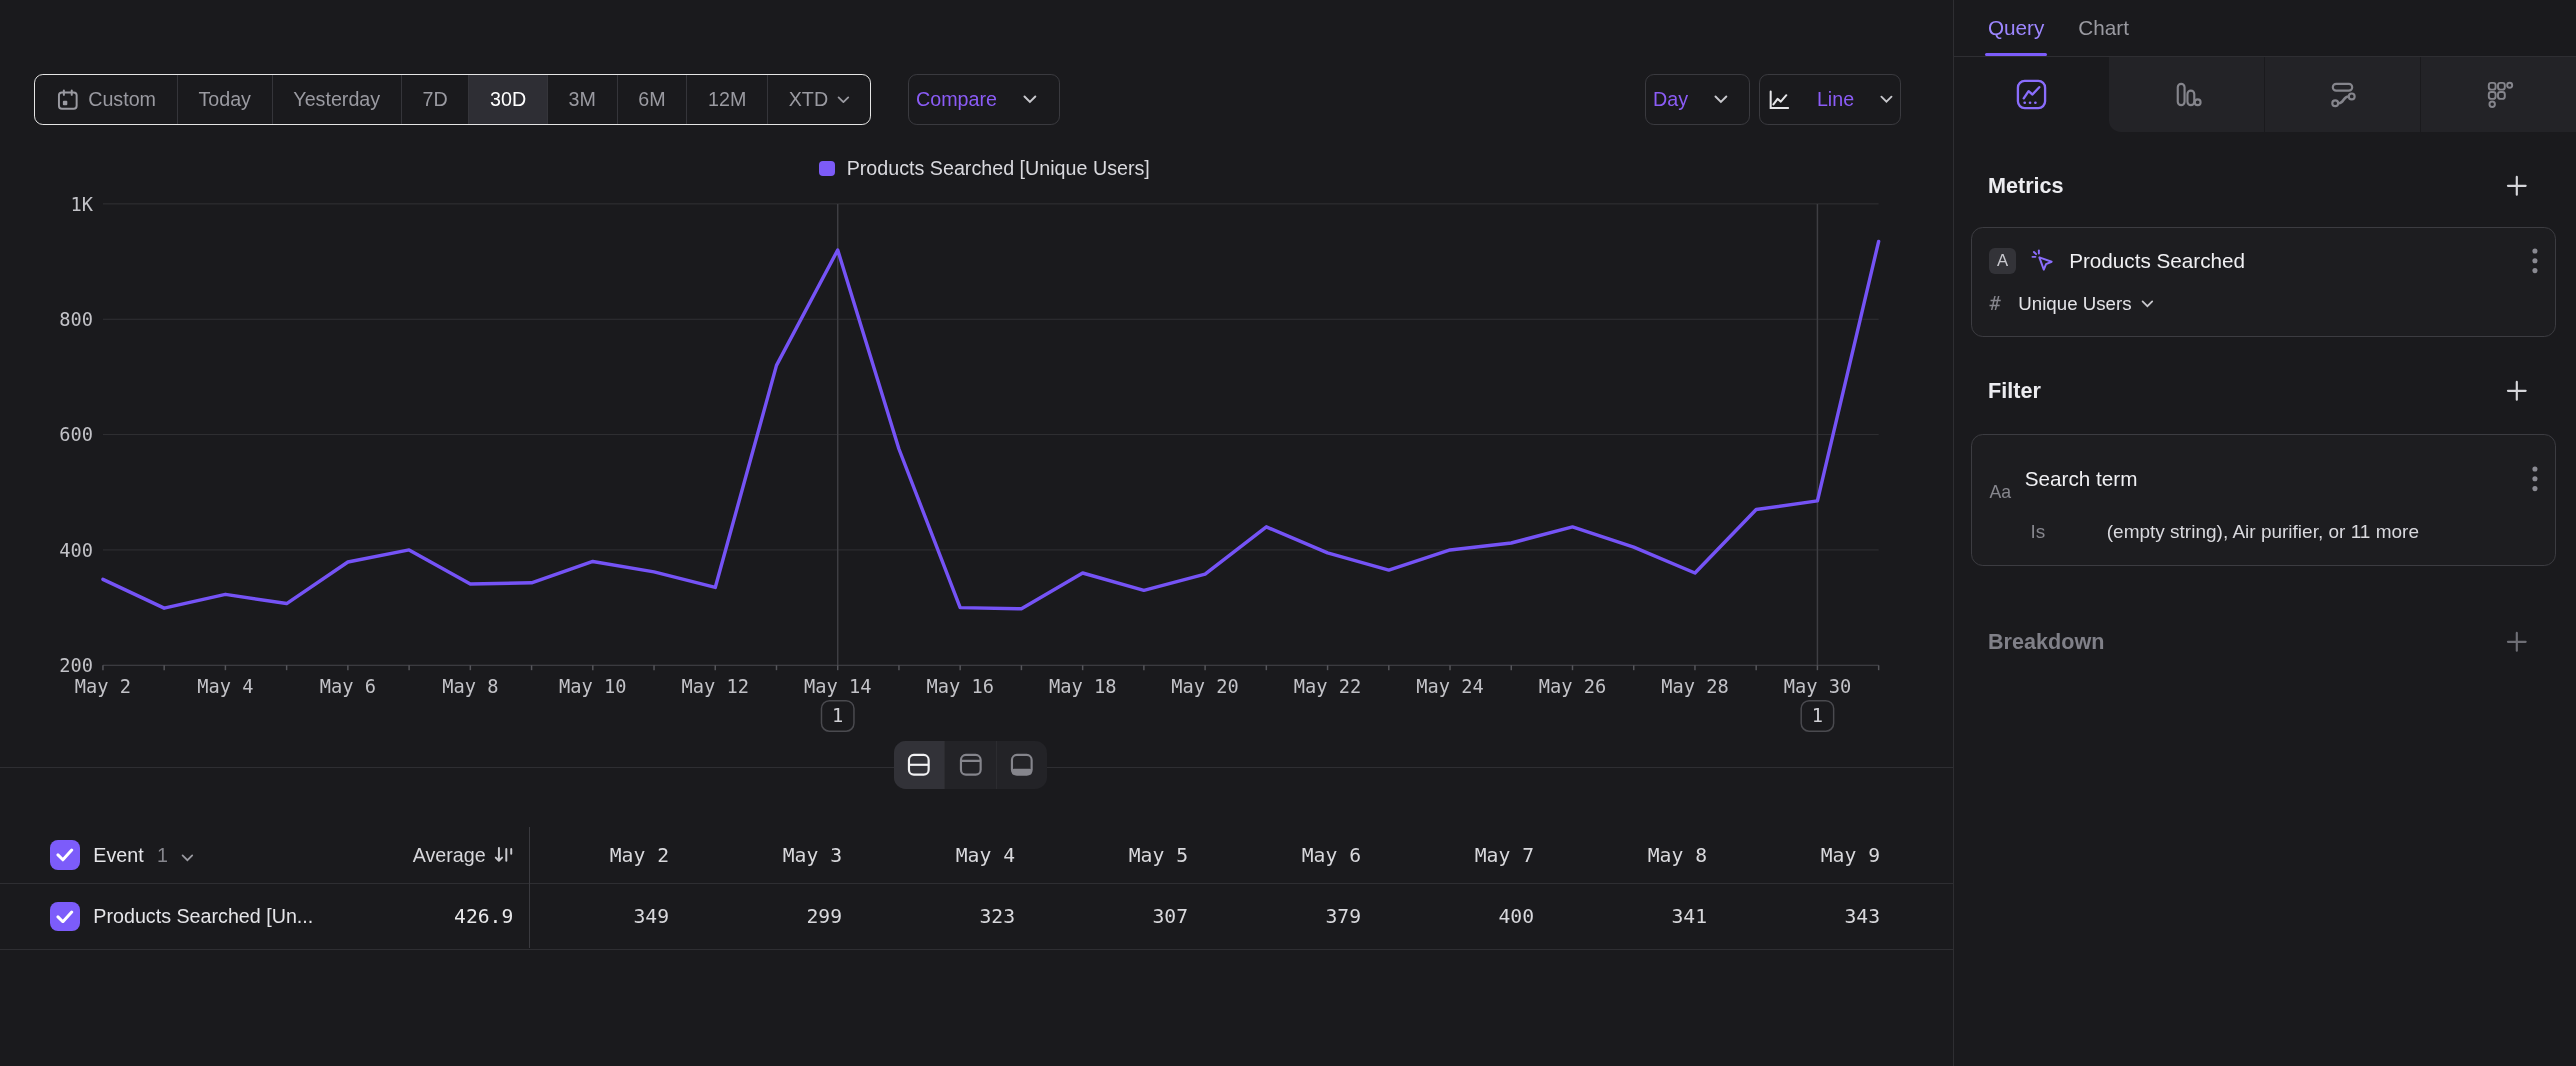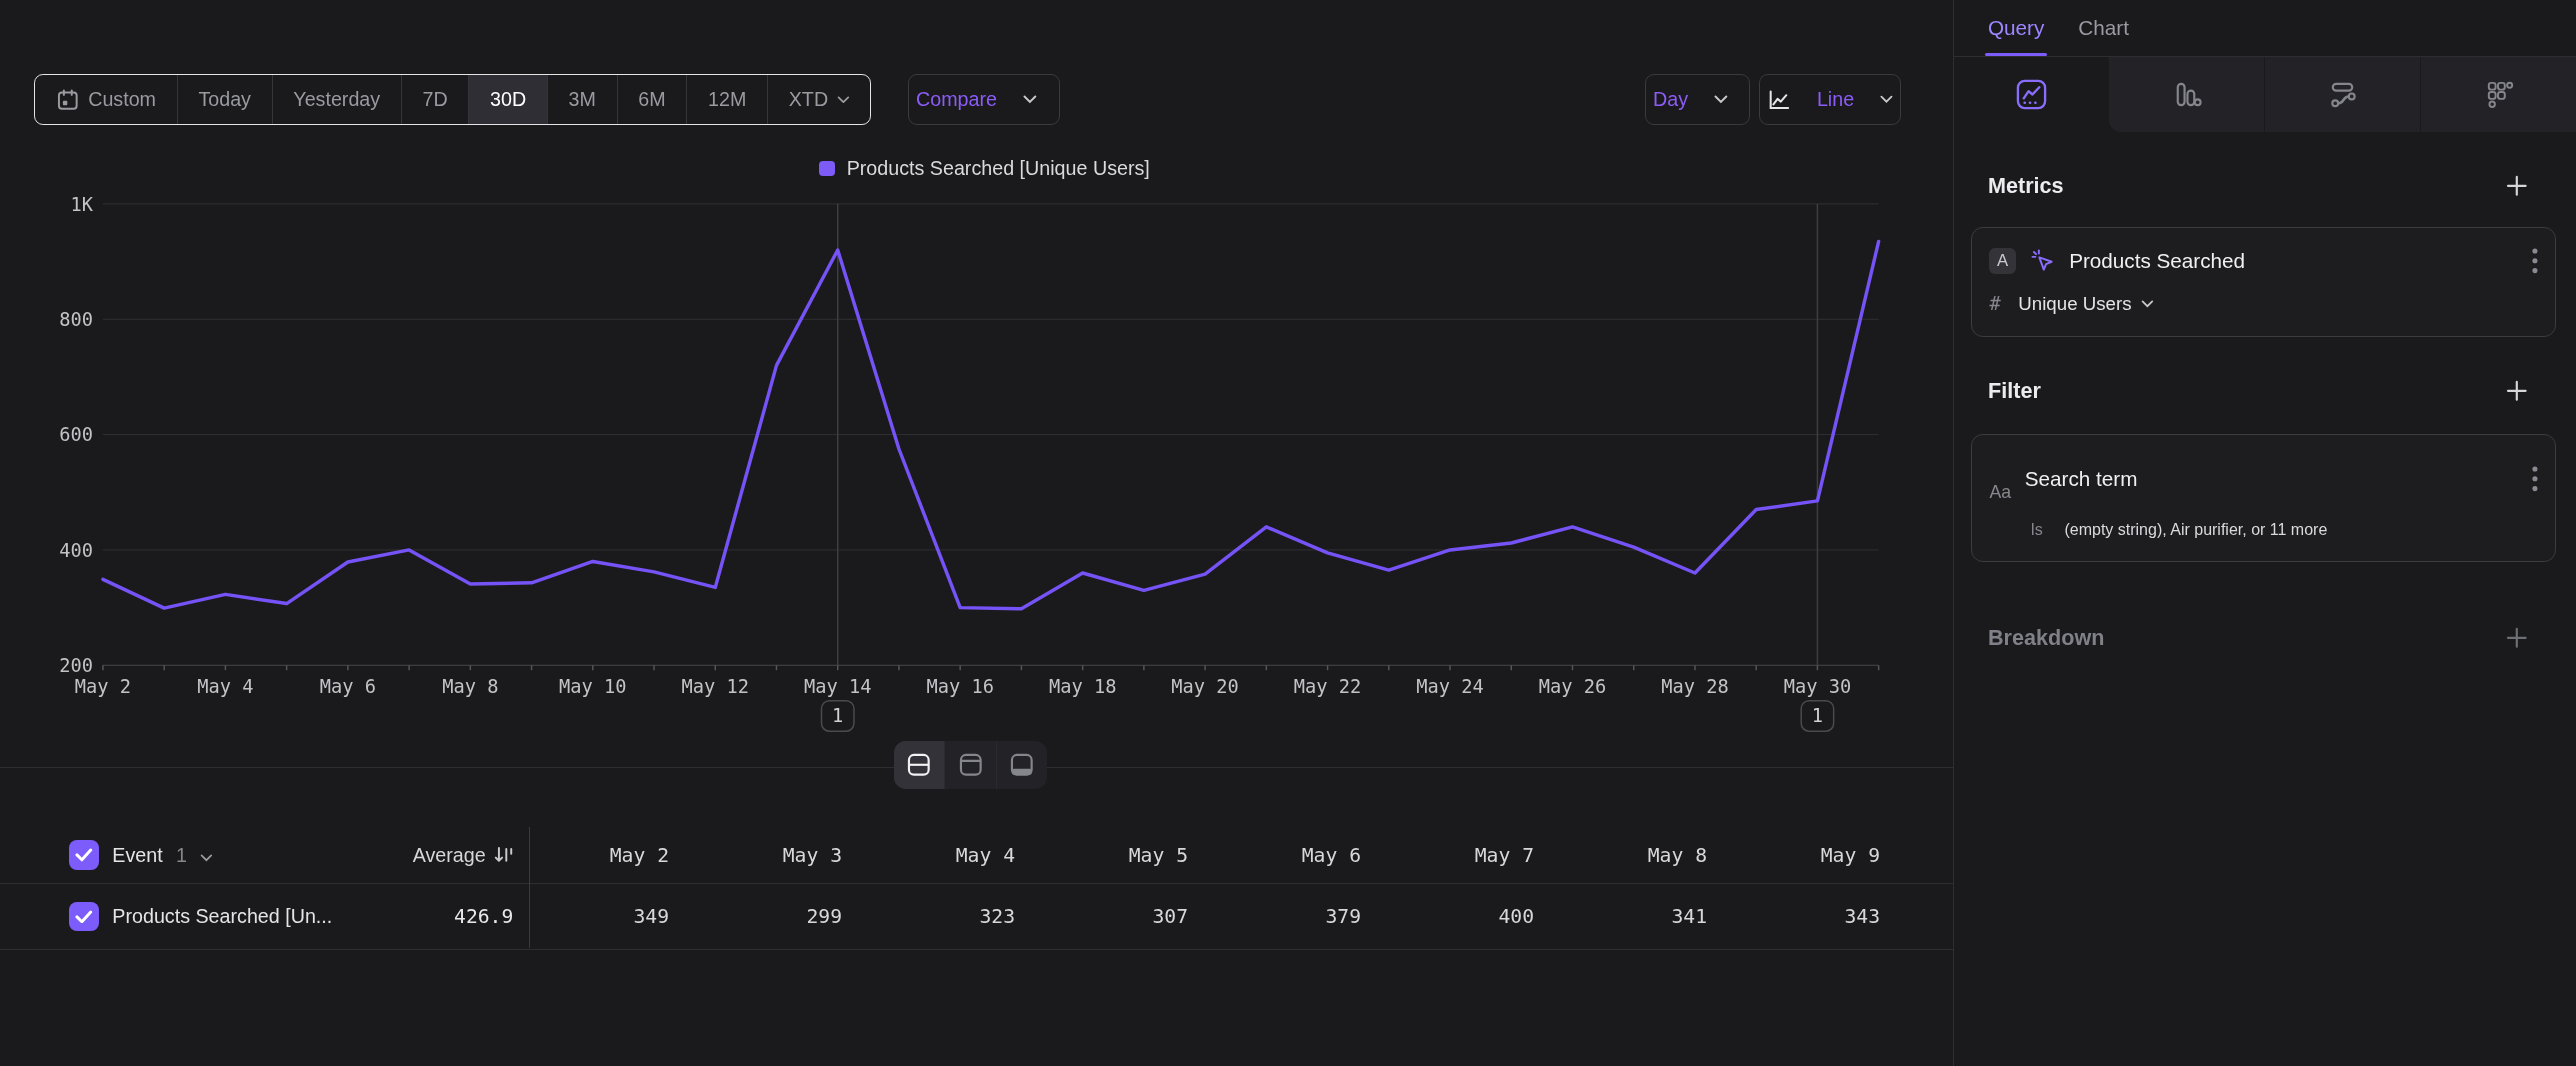--- a/index.html
+++ b/index.html
@@ -39,21 +39,21 @@
     border-radius:11.8px;display:flex;overflow:hidden;}
   .vt-cell{flex:1;display:flex;align-items:center;justify-content:center;cursor:pointer;
     border-right:1px solid #2c2c30;}
   .vt-cell:last-child{border-right:none;}
   .vt-cell.active{background:#323238;}
 
   
   #table{position:absolute;left:0;top:827px;width:1953px;}
   .t-row{position:relative;display:flex;height:56px;align-items:center;}
   .t-row.body{height:65px;border-top:1px solid #2e2e32;border-bottom:1px solid #2e2e32;}
-  .t-left{width:529px;display:flex;align-items:center;box-sizing:border-box;padding-left:69px;flex:none;}
+  .t-left{width:529px;display:flex;align-items:center;box-sizing:border-box;padding-left:50px;flex:none;}
   .t-cell{width:173px;flex:none;text-align:right;padding-right:33px;box-sizing:border-box;
     font-size:19.7px;color:#d8d8dc;}
   #col-divider{position:absolute;left:529px;top:827px;width:1px;height:121px;background:#3a3a3f;}
   .checkbox{width:29.5px;height:29.5px;border-radius:7.9px;display:flex;align-items:center;
     justify-content:center;flex:none;cursor:pointer;}
   .t-name{margin-left:13.8px;font-size:19.7px;color:#e4e4e8;white-space:nowrap;}
   .t-right{margin-left:auto;display:flex;align-items:center;gap:7.9px;padding-right:15.7px;}
 
   
   #sidebar{position:absolute;left:1953px;top:0;width:623px;height:1067px;border-left:1px solid #2e2e32;box-sizing:border-box;}
@@ -396,21 +396,21 @@
     <div class="card" style="margin-top:29.5px;">
       <div class="card-row">
         <span class="dim" style="font-size:17.7px;flex:none;margin-top:28px;">Aa</span>
         <span class="card-title">Search term</span>
         <svg class="kebab" width="5.9" height="27.6" viewBox="0 0 6 28">
             <circle cx="3" cy="4" r="2.6" fill="#8a8a92"></circle>
             <circle cx="3" cy="14" r="2.6" fill="#8a8a92"></circle>
             <circle cx="3" cy="24" r="2.6" fill="#8a8a92"></circle>
           </svg>
       </div>
-      <div class="sub-row" style="font-size:16px;">
+      <div class="sub-row" style="font-size:19px;gap:40px;">
         <span class="dim" style="margin-left:41px;">Is</span>
         <span style="margin-left:21.6px;color:#d9d9de;">(empty string), Air purifier, or 11 more</span>
       </div>
     </div>
 
     <div class="section-head" id="breakdown-row" style="margin-top:63px;">
       <span id="breakdown-head">Breakdown</span>
       <svg class="plus" width="23.6" height="23.6" viewBox="0 0 24 24">
           <path d="M12 3 L12 21 M3 12 L21 12" stroke="#6e6e75" stroke-width="2.2" stroke-linecap="round"></path>
         </svg>

